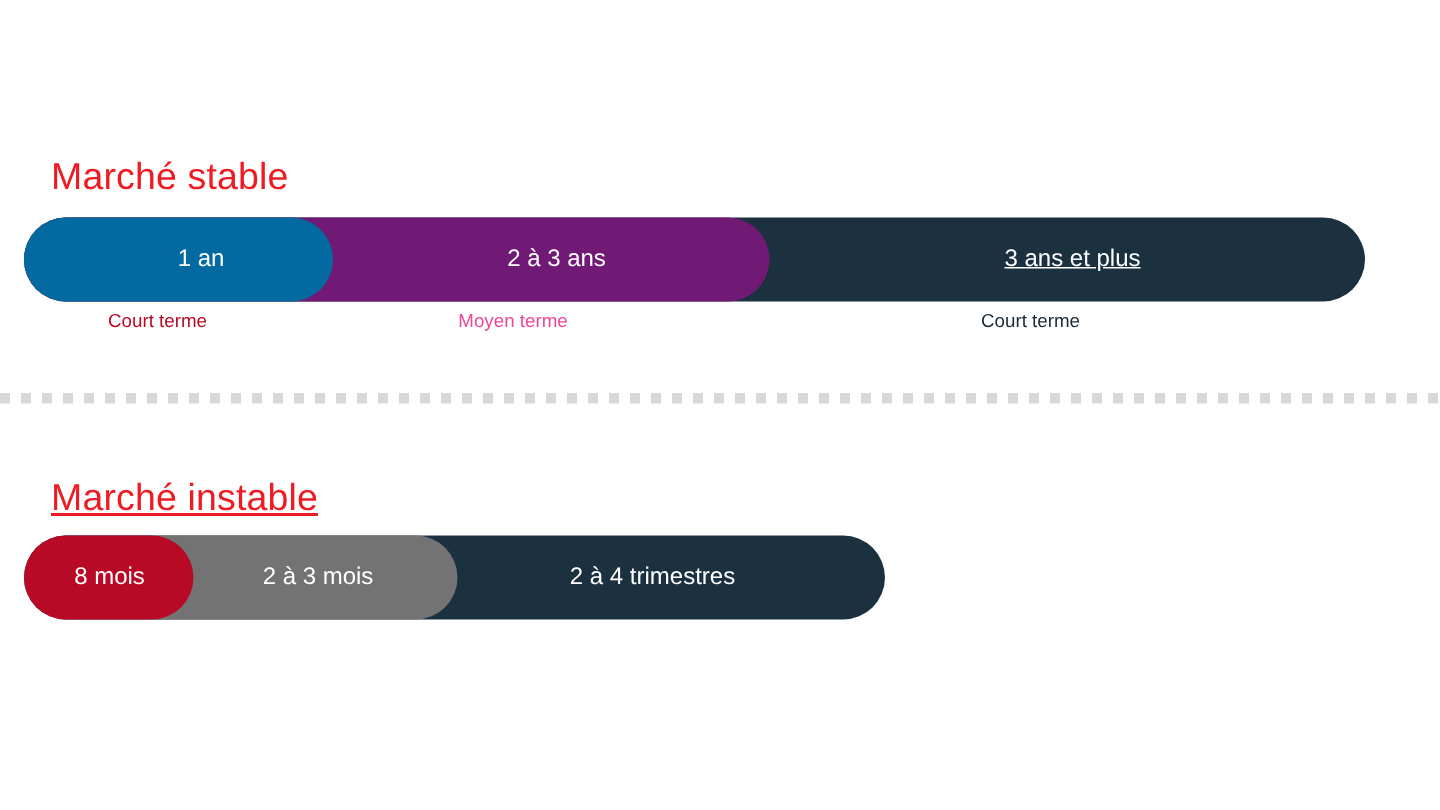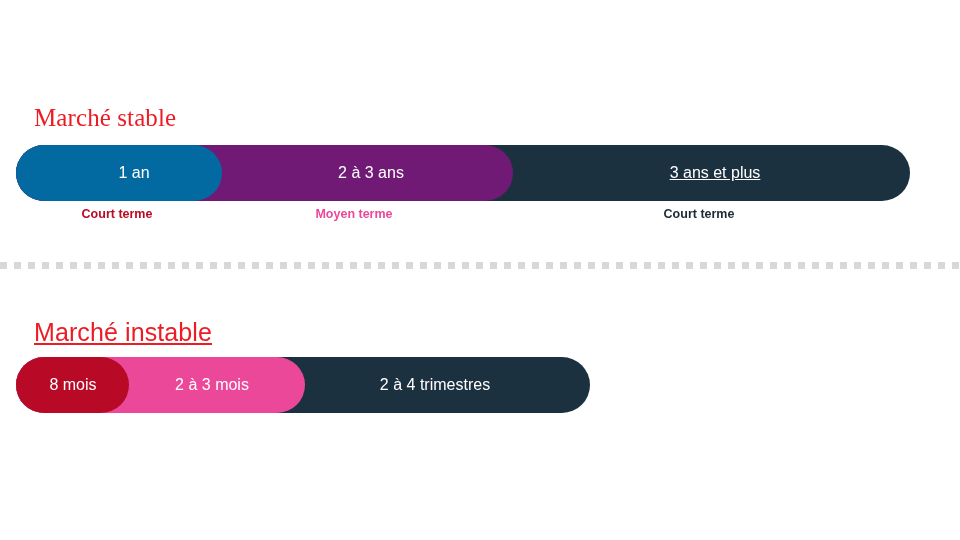--- a/index.html
+++ b/index.html
@@ -58,21 +58,21 @@
   .seg.layer-mid   { z-index: 2; }
   .seg.layer-front { z-index: 3; }
 
   .rounded-full { border-radius: 999px; }
 
   
   .captions {
     position: absolute;
     height: 20px;
   }
-  #captions-stable   { left: 16px; top: 207px; width: 894px; font-weight: bold; }
+  #captions-stable   { left: 4px; top: 207px; width: 894px; }
   #captions-instable { left: 16px; top: 420px; width: 574px; }
 
   .caption {
     position: absolute;
     top: 0;
     font-size: 12.5px;
     white-space: nowrap;
     transform: translateX(-50%);
   }
 
@@ -90,21 +90,21 @@
       rgba(255,255,255,0) 7px,
       rgba(255,255,255,0) 14px
     );
   }
 </style>
 </head>
 <body>
 
 <div class="stage">
 
-  <div class="section-title" id="title-stable" style="color: rgb(237, 28, 36); font-family: Liberation Serif, serif;">Marché stable</div>
+  <div class="section-title" id="title-stable" style="color: rgb(237, 28, 36);">Marché stable</div>
 
   <div class="timeline" id="timeline-stable">
 
     <div class="seg rounded-full layer-back" id="seg-stable-3" style="left: 0px; width: 894px; background: rgb(28, 49, 64);">
       <span class="seg-label" style="position: absolute; left: 699px; transform: translateX(-50%); text-decoration: underline;">3 ans et plus</span>
     </div>
 
     <div class="seg rounded-full layer-mid" id="seg-stable-2" style="left: 0px; width: 497px; background: #701a75;">
       <span class="seg-label" style="position: absolute; left: 355px; transform: translateX(-50%);">2 à 3 ans</span>
     </div>
@@ -123,21 +123,21 @@
   <div id="divider"></div>
 
   <div class="section-title" id="title-instable" style="color: rgb(237, 28, 36);">Marché instable</div>
 
   <div class="timeline" id="timeline-instable">
 
     <div class="seg rounded-full layer-back" id="seg-instable-3" style="left: 0px; width: 574px; background: rgb(28, 49, 64);">
       <span class="seg-label" style="position: absolute; left: 419px; transform: translateX(-50%);">2 à 4 trimestres</span>
     </div>
 
-    <div class="seg rounded-full layer-mid" id="seg-instable-2" style="left: 0px; width: 289px; background: #ec4899;">
+    <div class="seg rounded-full layer-mid" id="seg-instable-2" style="left: 0px; width: 289px; background: #737373;">
       <span class="seg-label" style="position: absolute; left: 196px; transform: translateX(-50%);">2 à 3 mois</span>
     </div>
 
     <div class="seg rounded-full layer-front" id="seg-instable-1" style="left: 0px; width: 113px; background: rgb(184, 10, 38);">
       <span class="seg-label" style="position: absolute; left: 57px; transform: translateX(-50%);">8 mois</span>
     </div>
   </div>
 
 
 </div>

